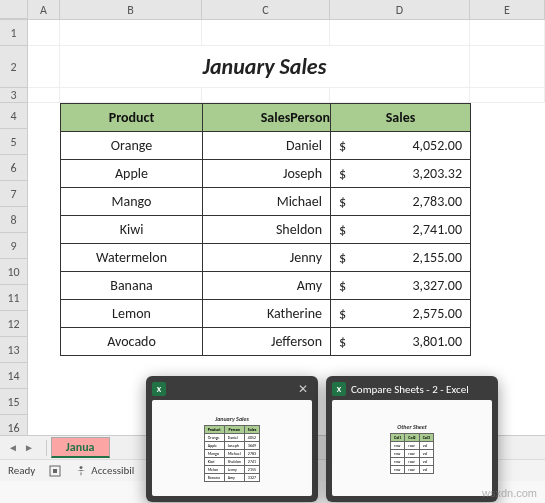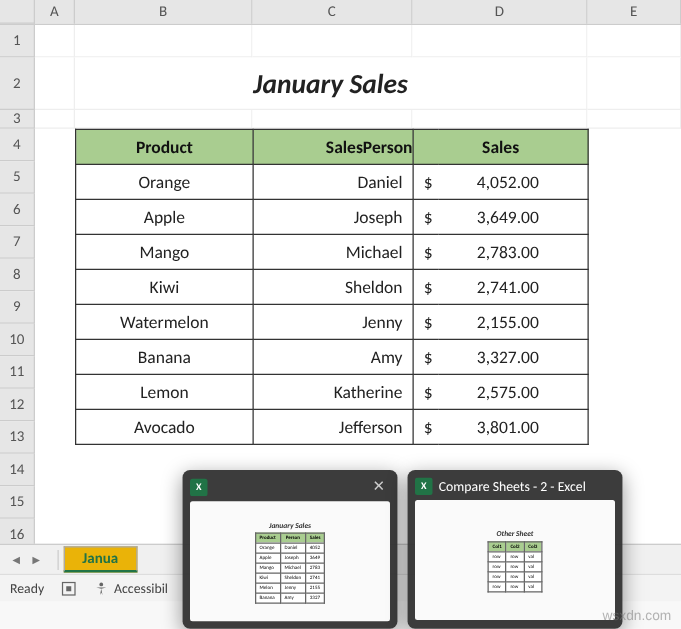--- a/index.html
+++ b/index.html
@@ -100,21 +100,21 @@
       border: 1px solid #333;
       font-size: 14px;
       padding: 5px 8px;
       height: 26px;
       background: white;
       color: #222;
     }
     .data-table .col-product { width: 142px; text-align: center; }
     .data-table .col-person { width: 128px; text-align: right; }
     .data-table .col-sales-cur { width: 20px; text-align: left; border-right: none; padding-right: 0;}
-    .data-table .col-sales-val { width: 120px; text-align: center; border-left: none; padding-left: 0;}
+    .data-table .col-sales-val { width: 120px; text-align: right; border-left: none; padding-left: 0;}
     .data-table th.col-sales { width: 140px; text-align: center; }
     
     .sheet-tabs {
       position: absolute;
       top: 435px;
       left: 0;
       right: 0;
       height: 24px;
       background: #f0f0f0;
       border-top: 1px solid #ccc;
@@ -124,21 +124,21 @@
     .tab-nav {
       display: flex;
       gap: 2px;
       padding: 0 6px;
       color: #777;
       font-size: 10px;
     }
     .tab-nav span { cursor: pointer; padding: 0 2px;}
     .tab-sep { width: 1px; height: 16px; background: #ccc; margin: 0 4px; }
     .sheet-tab {
-      background: #eab308;
+      background: #fca5a5;
       border: 1px solid #aaa;
       border-bottom: 2px solid #217346;
       padding: 2px 14px;
       font-size: 12px;
       font-weight: bold;
       color: #217346;
       cursor: pointer;
     }
     .status-bar {
       position: absolute;
@@ -335,21 +335,21 @@
         <tr>
           <td class="col-product">Orange</td>
           <td class="col-person">Daniel</td>
           <td class="col-sales-cur">$</td>
           <td class="col-sales-val">4,052.00</td>
         </tr>
         <tr>
           <td class="col-product">Apple</td>
           <td class="col-person">Joseph</td>
           <td class="col-sales-cur">$</td>
-          <td class="col-sales-val">3,649.00</td>
+          <td class="col-sales-val">3,203.32</td>
         </tr>
         <tr>
           <td class="col-product">Mango</td>
           <td class="col-person">Michael</td>
           <td class="col-sales-cur">$</td>
           <td class="col-sales-val">2,783.00</td>
         </tr>
         <tr>
           <td class="col-product">Kiwi</td>
           <td class="col-person">Sheldon</td>

